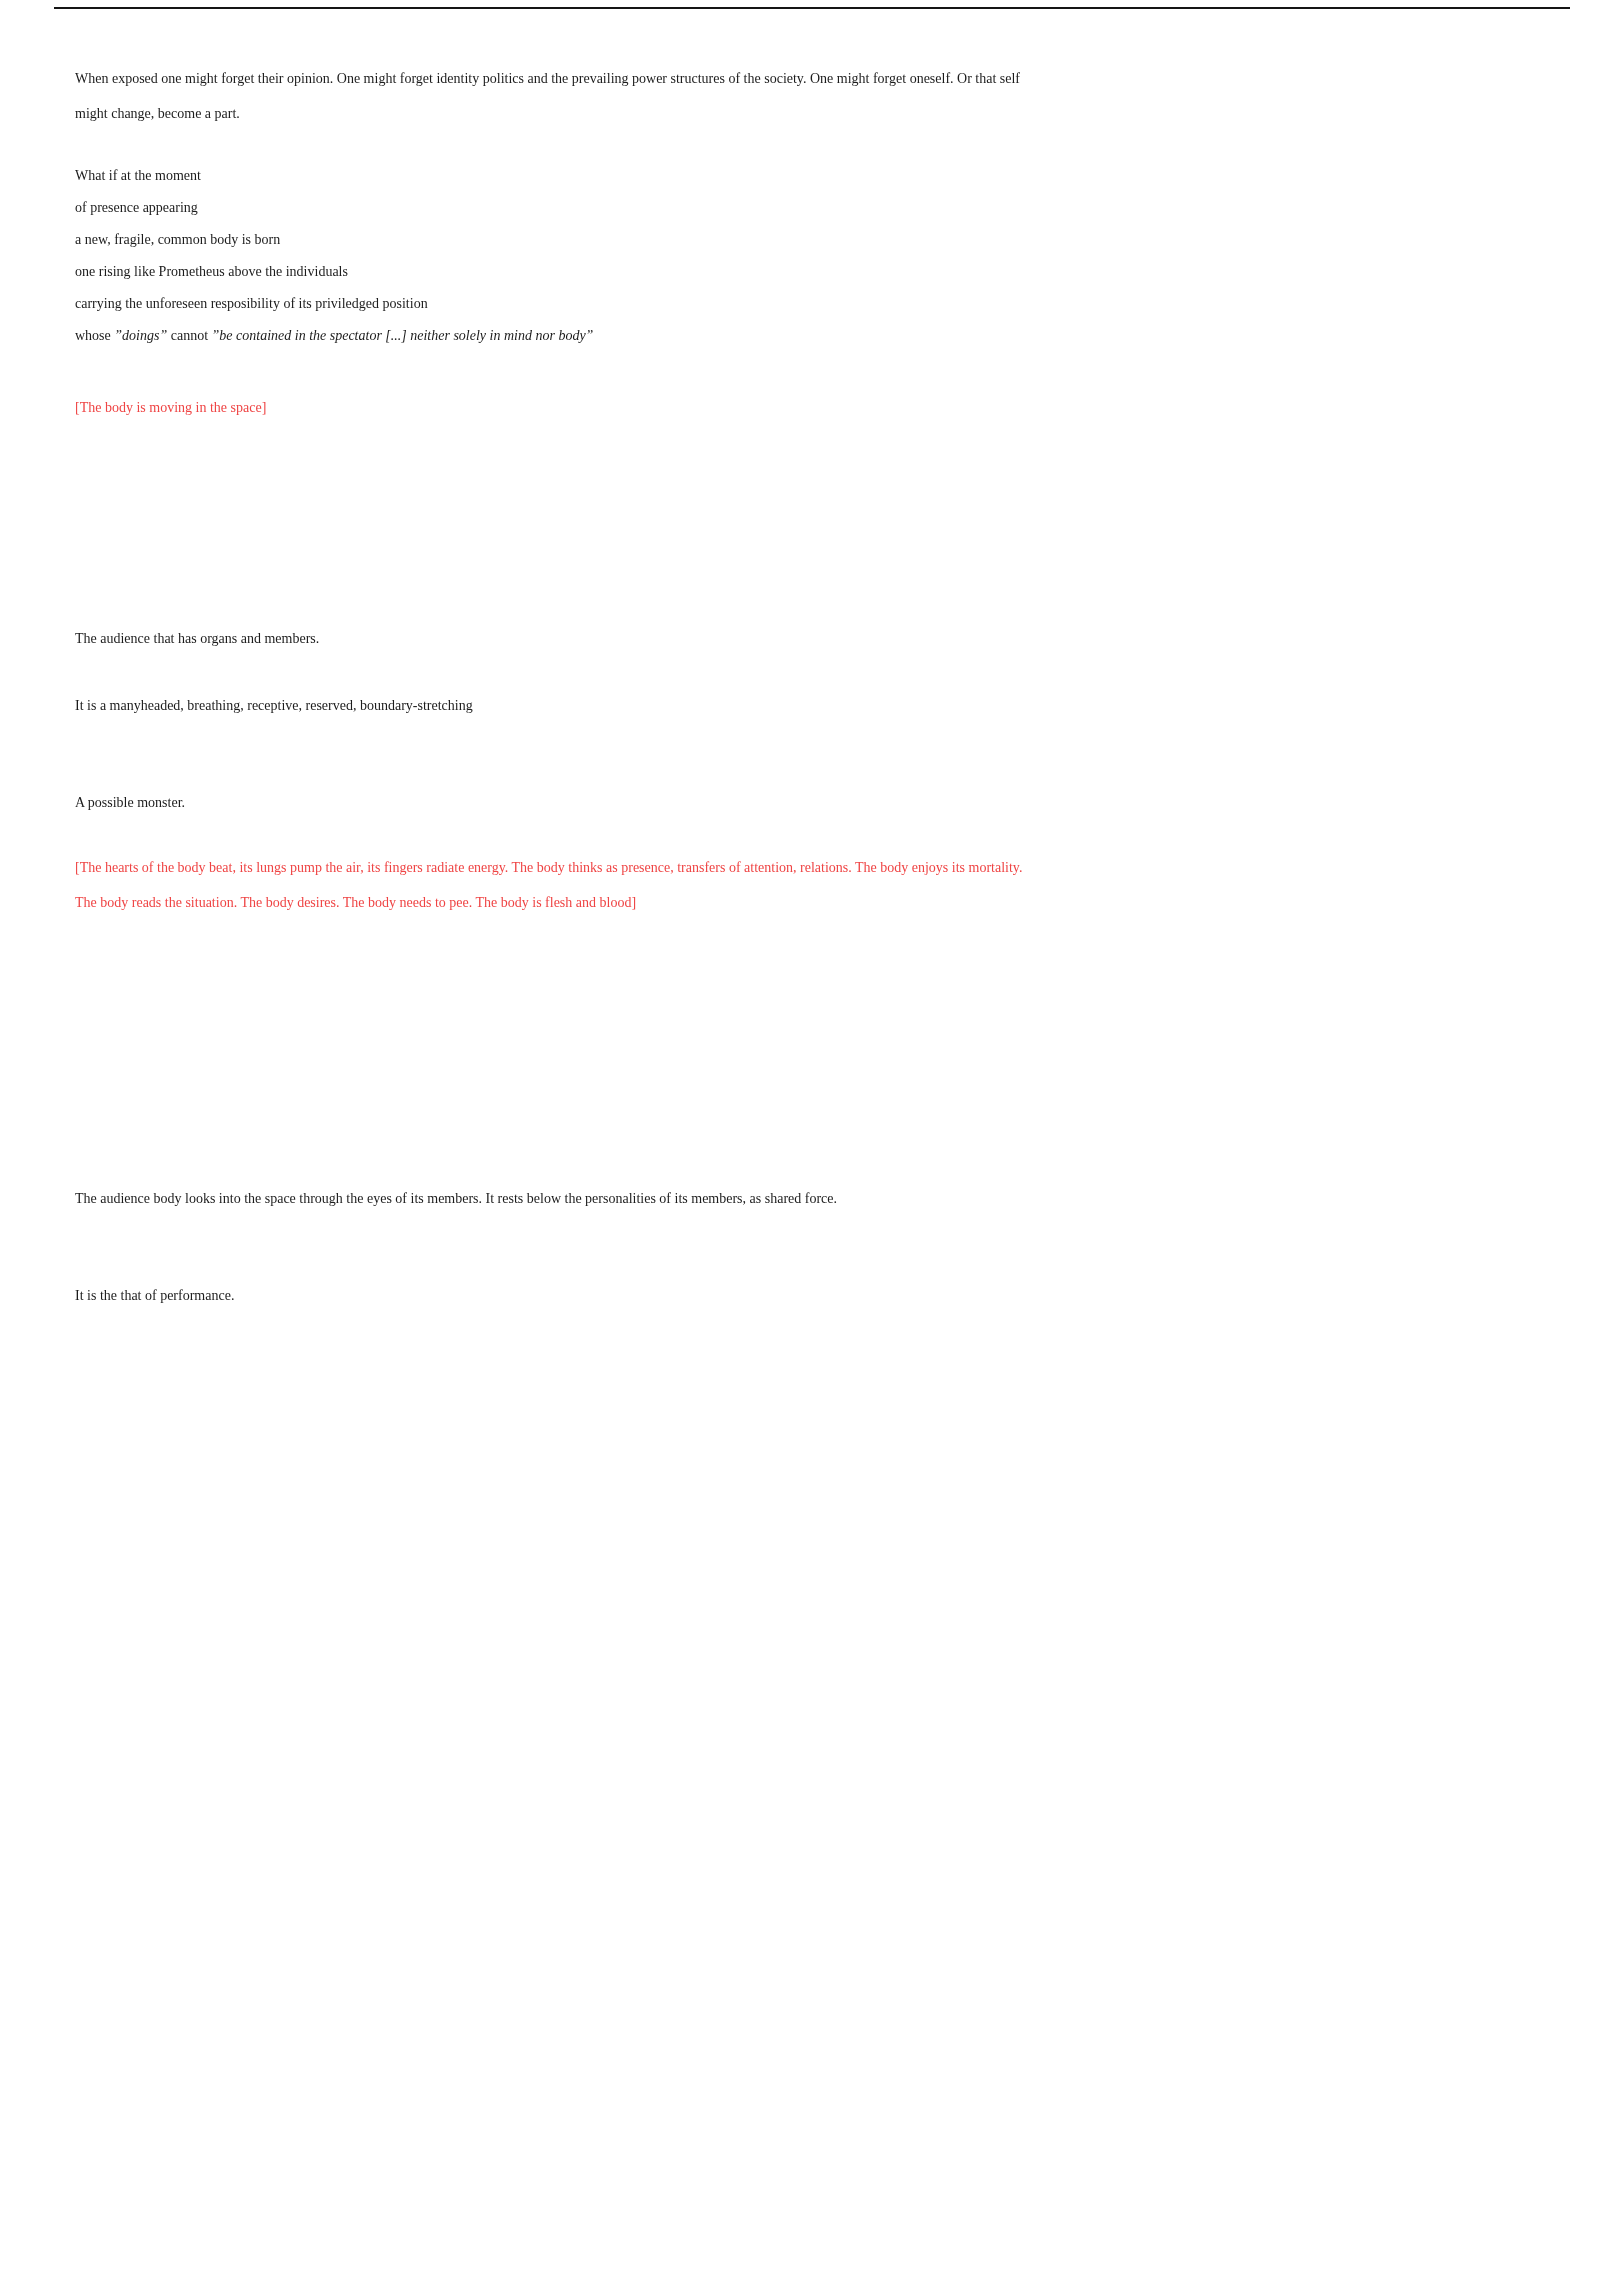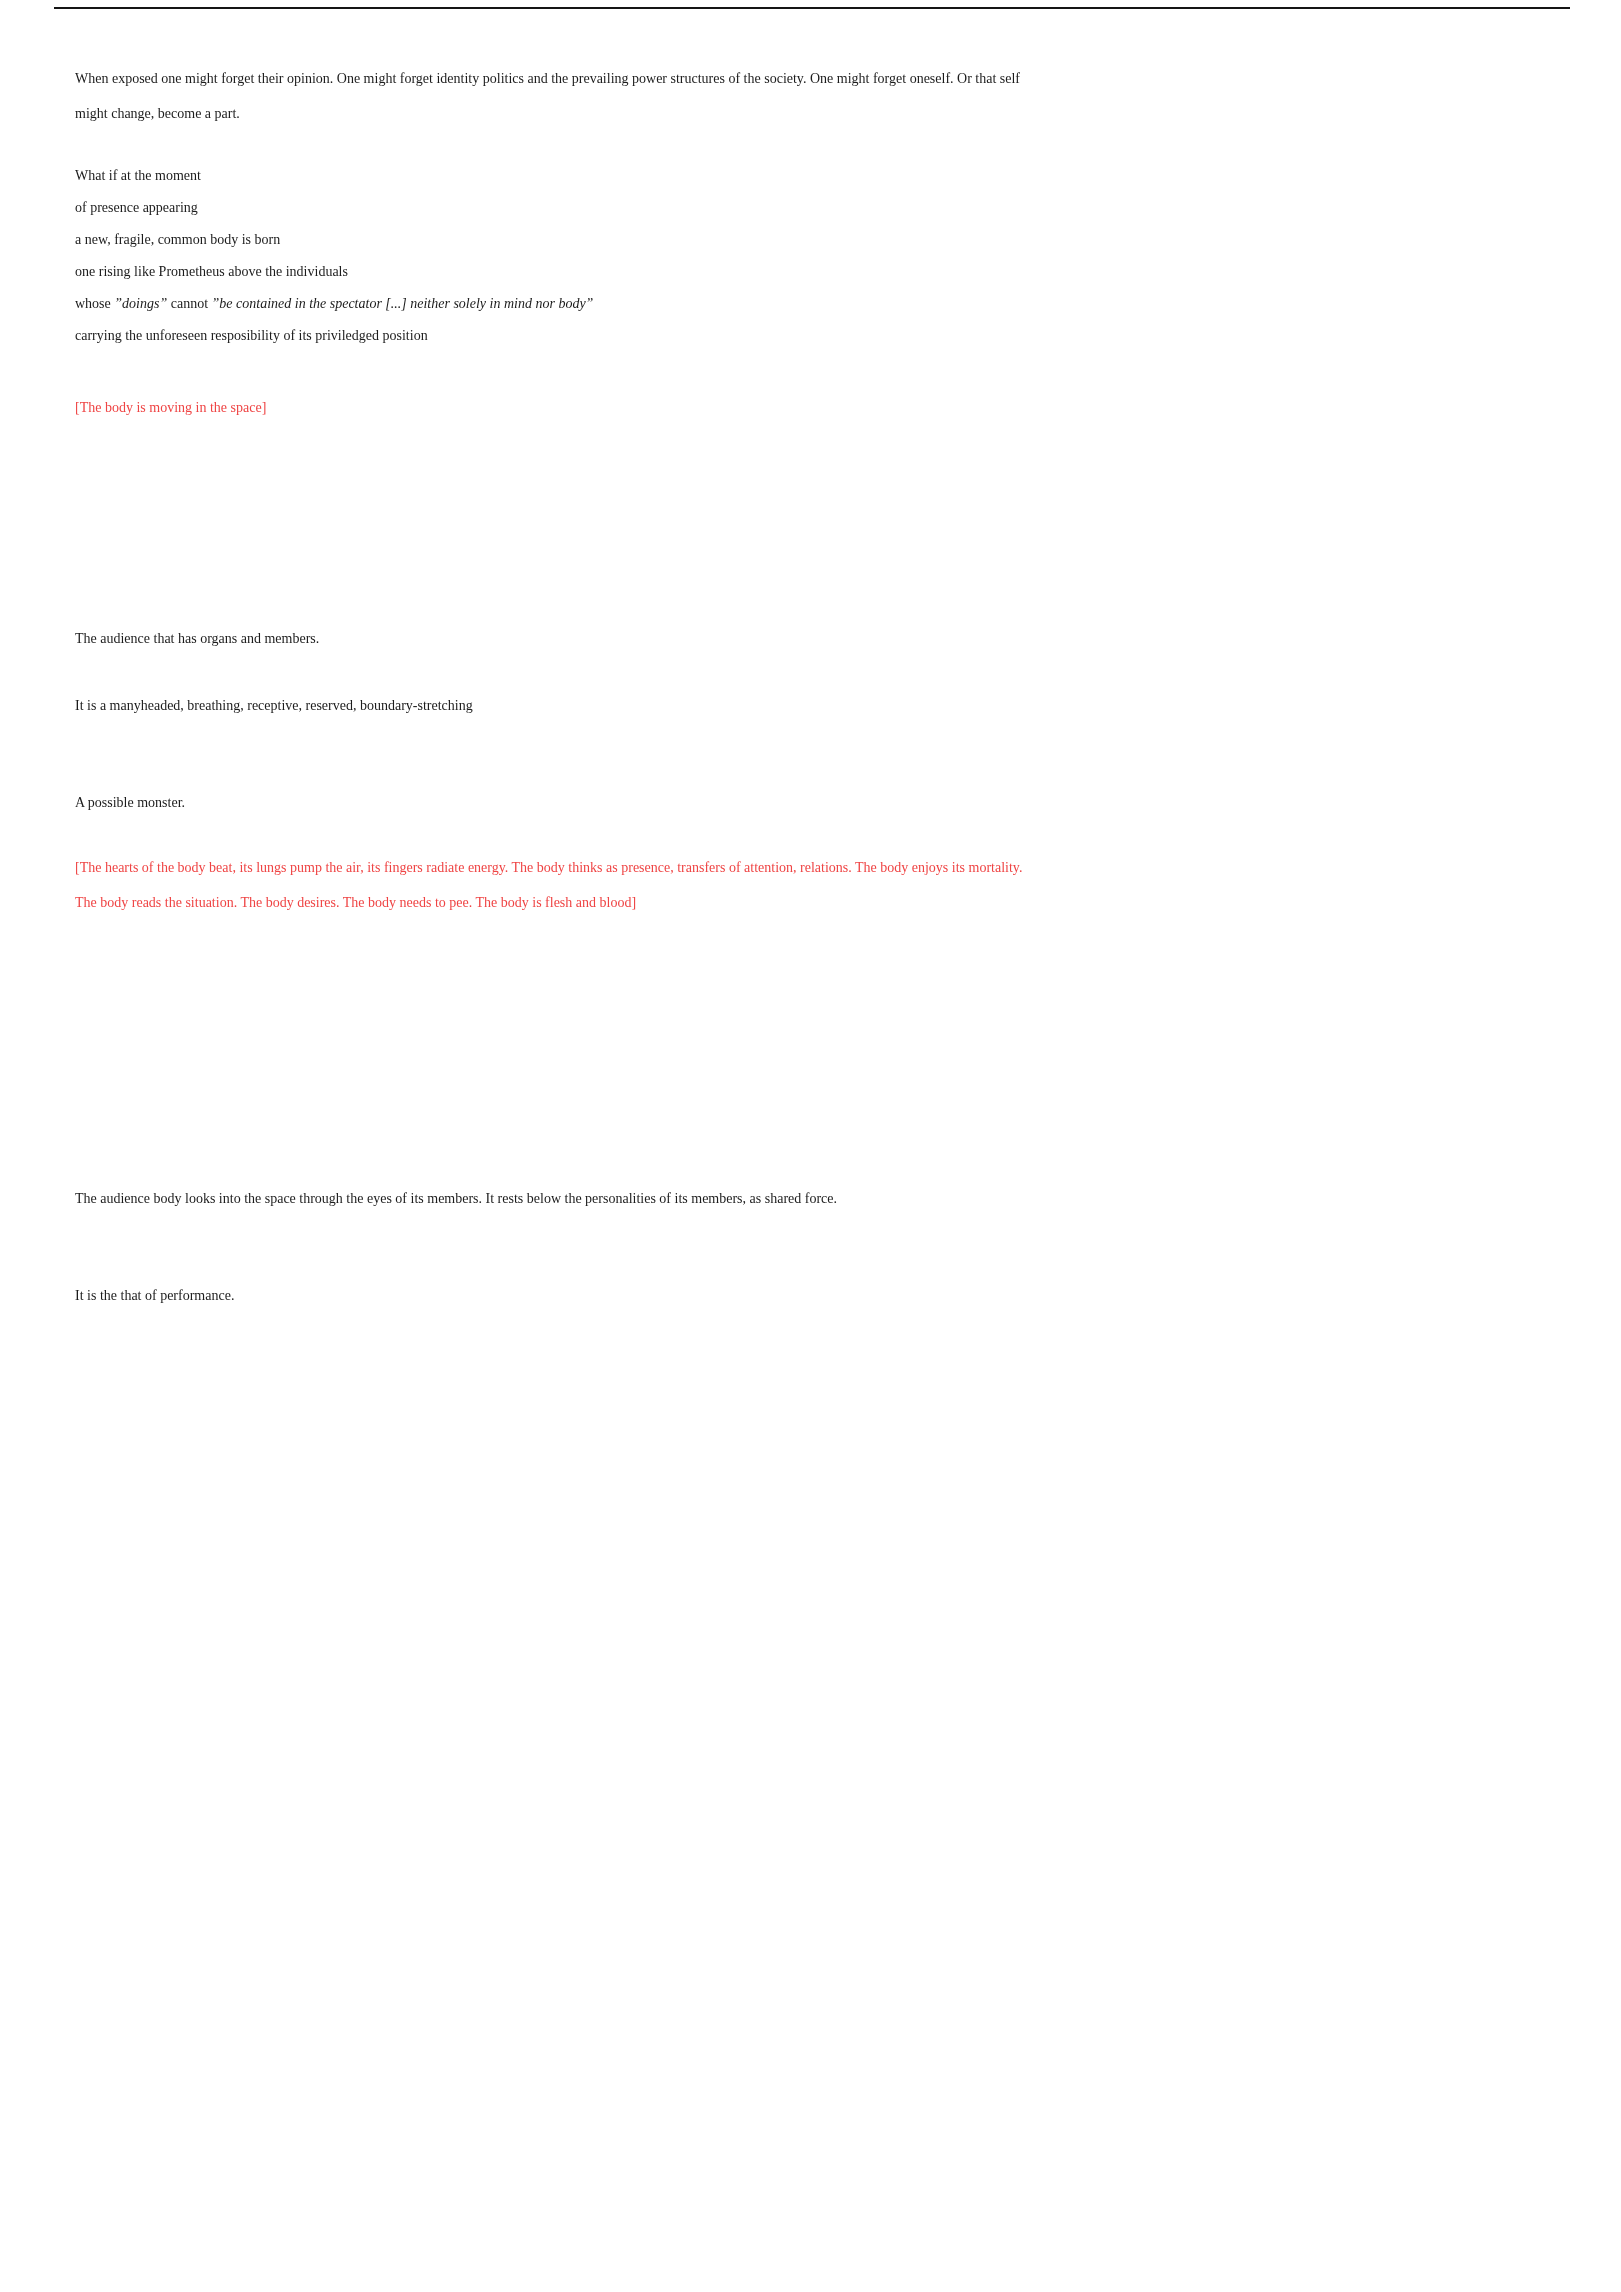--- a/index.html
+++ b/index.html
@@ -51,22 +51,22 @@
 
   <div class="top-rule"></div>
 
   <p class="block" style="top: 61px;">When exposed one might forget their opinion. One might forget identity politics and the prevailing power structures of the society. One might forget oneself. Or that self might change, become a part.</p>
 
   <div class="block" style="top: 160px;">
     <div class="stanza-line">What if at the moment</div>
     <div class="stanza-line">of presence appearing</div>
     <div class="stanza-line">a new, fragile, common body is born</div>
     <div class="stanza-line">one rising like Prometheus above the individuals</div>
+    <div class="stanza-line">carrying the unforeseen resposibility of its priviledged position</div>
     <div class="stanza-line"><span>whose </span><span class="italic">”doings”</span><span> cannot </span><span class="italic">”be contained in the spectator [...] neither solely in mind nor body”</span></div>
-    <div class="stanza-line">carrying the unforeseen resposibility of its priviledged position</div>
   </div>
 
   <p class="block red" style="top: 390px;">[The body is moving in the space]</p>
 
   <p class="block" style="top: 621px;">The audience that has organs and members.</p>
 
   <div class="block" style="top: 688px;">
     <div>It is a manyheaded, breathing, receptive, reserved, boundary-stretching</div>
   </div>
 

